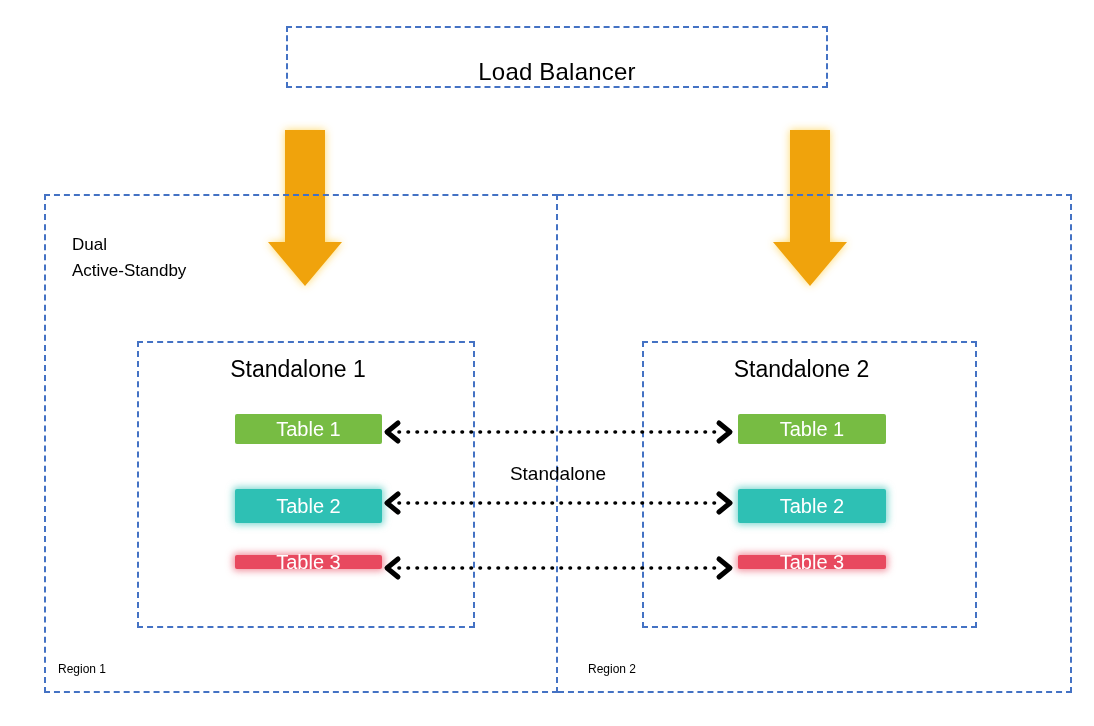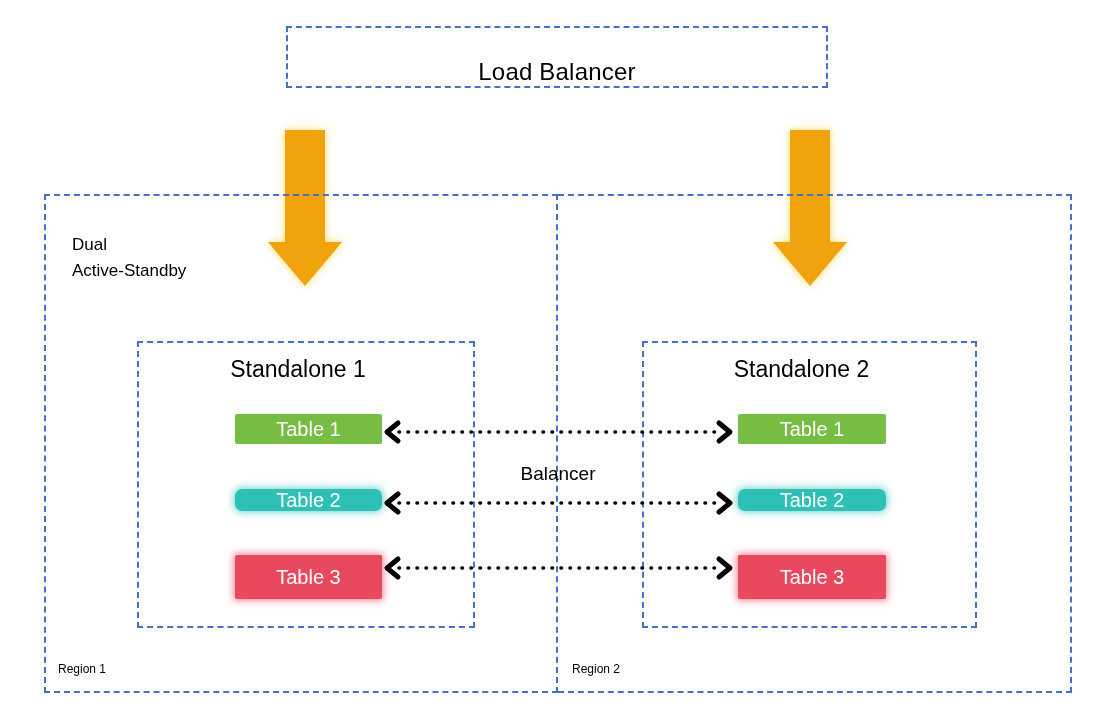--- a/index.html
+++ b/index.html
@@ -31,40 +31,40 @@
   .region-1{left:44px;top:194px;width:514px;height:499px;}
   .region-2{left:558px;top:194px;width:514px;height:499px;border-left:none;}
   .dual-label{
     position:absolute;left:72px;top:198px;
     font-size:17px;line-height:26px;margin-top:34px;
   }
   .region-label{
     position:absolute;top:662px;font-size:12px;
   }
   .region-label.r1{left:58px;}
-  .region-label.r2{left:572px;}
+  .region-label.r2{left:588px;}
   
   .standalone-1{left:137px;top:341px;width:338px;height:287px;}
   .standalone-2{left:642px;top:341px;width:335px;height:287px;}
   .standalone-title{
     position:absolute;left:0;right:16px;top:13px;
     text-align:center;font-size:23px;
   }
   
   .chip{
     position:absolute;
     display:flex;align-items:center;justify-content:center;
     color:#ffffff;font-size:20px;
     border-radius:2px;
   }
   .s1 .chip{left:96px;width:147px;}
   .s2 .chip{left:94px;width:148px;}
   .chip.row1{top:71px;height:30px;}
-  .chip.row2{top:146px;height:22px;border-radius:7px;}
-  .chip.row3{top:212px;height:44px;}
+  .chip.row2{top:146px;height:34px;}
+  .chip.row3{top:212px;height:14px;}
   
   .gold-arrow{
     position:absolute;top:130px;width:90px;height:160px;
     filter:drop-shadow(0 0 4px rgba(255,214,96,0.95));
   }
   .gold-arrow.left{left:260px;}
   .gold-arrow.right{left:765px;}
   
   .arrows-overlay{
     position:absolute;left:0;top:0;width:1094px;height:726px;
@@ -153,15 +153,15 @@
       <path class="chev" d="M398 494 L387 503 L398 512"></path>
       <path class="chev" d="M719 494 L730 503 L719 512"></path>
     </g>
     <g>
       <line class="dotline" x1="399" y1="568" x2="718" y2="568"></line>
       <path class="chev" d="M398 559 L387 568 L398 577"></path>
       <path class="chev" d="M719 559 L730 568 L719 577"></path>
     </g>
   </svg>
 
-  <div class="replicate-label">Balancer</div>
+  <div class="replicate-label">Standalone</div>
 
 </div>
 
 </body></html>

